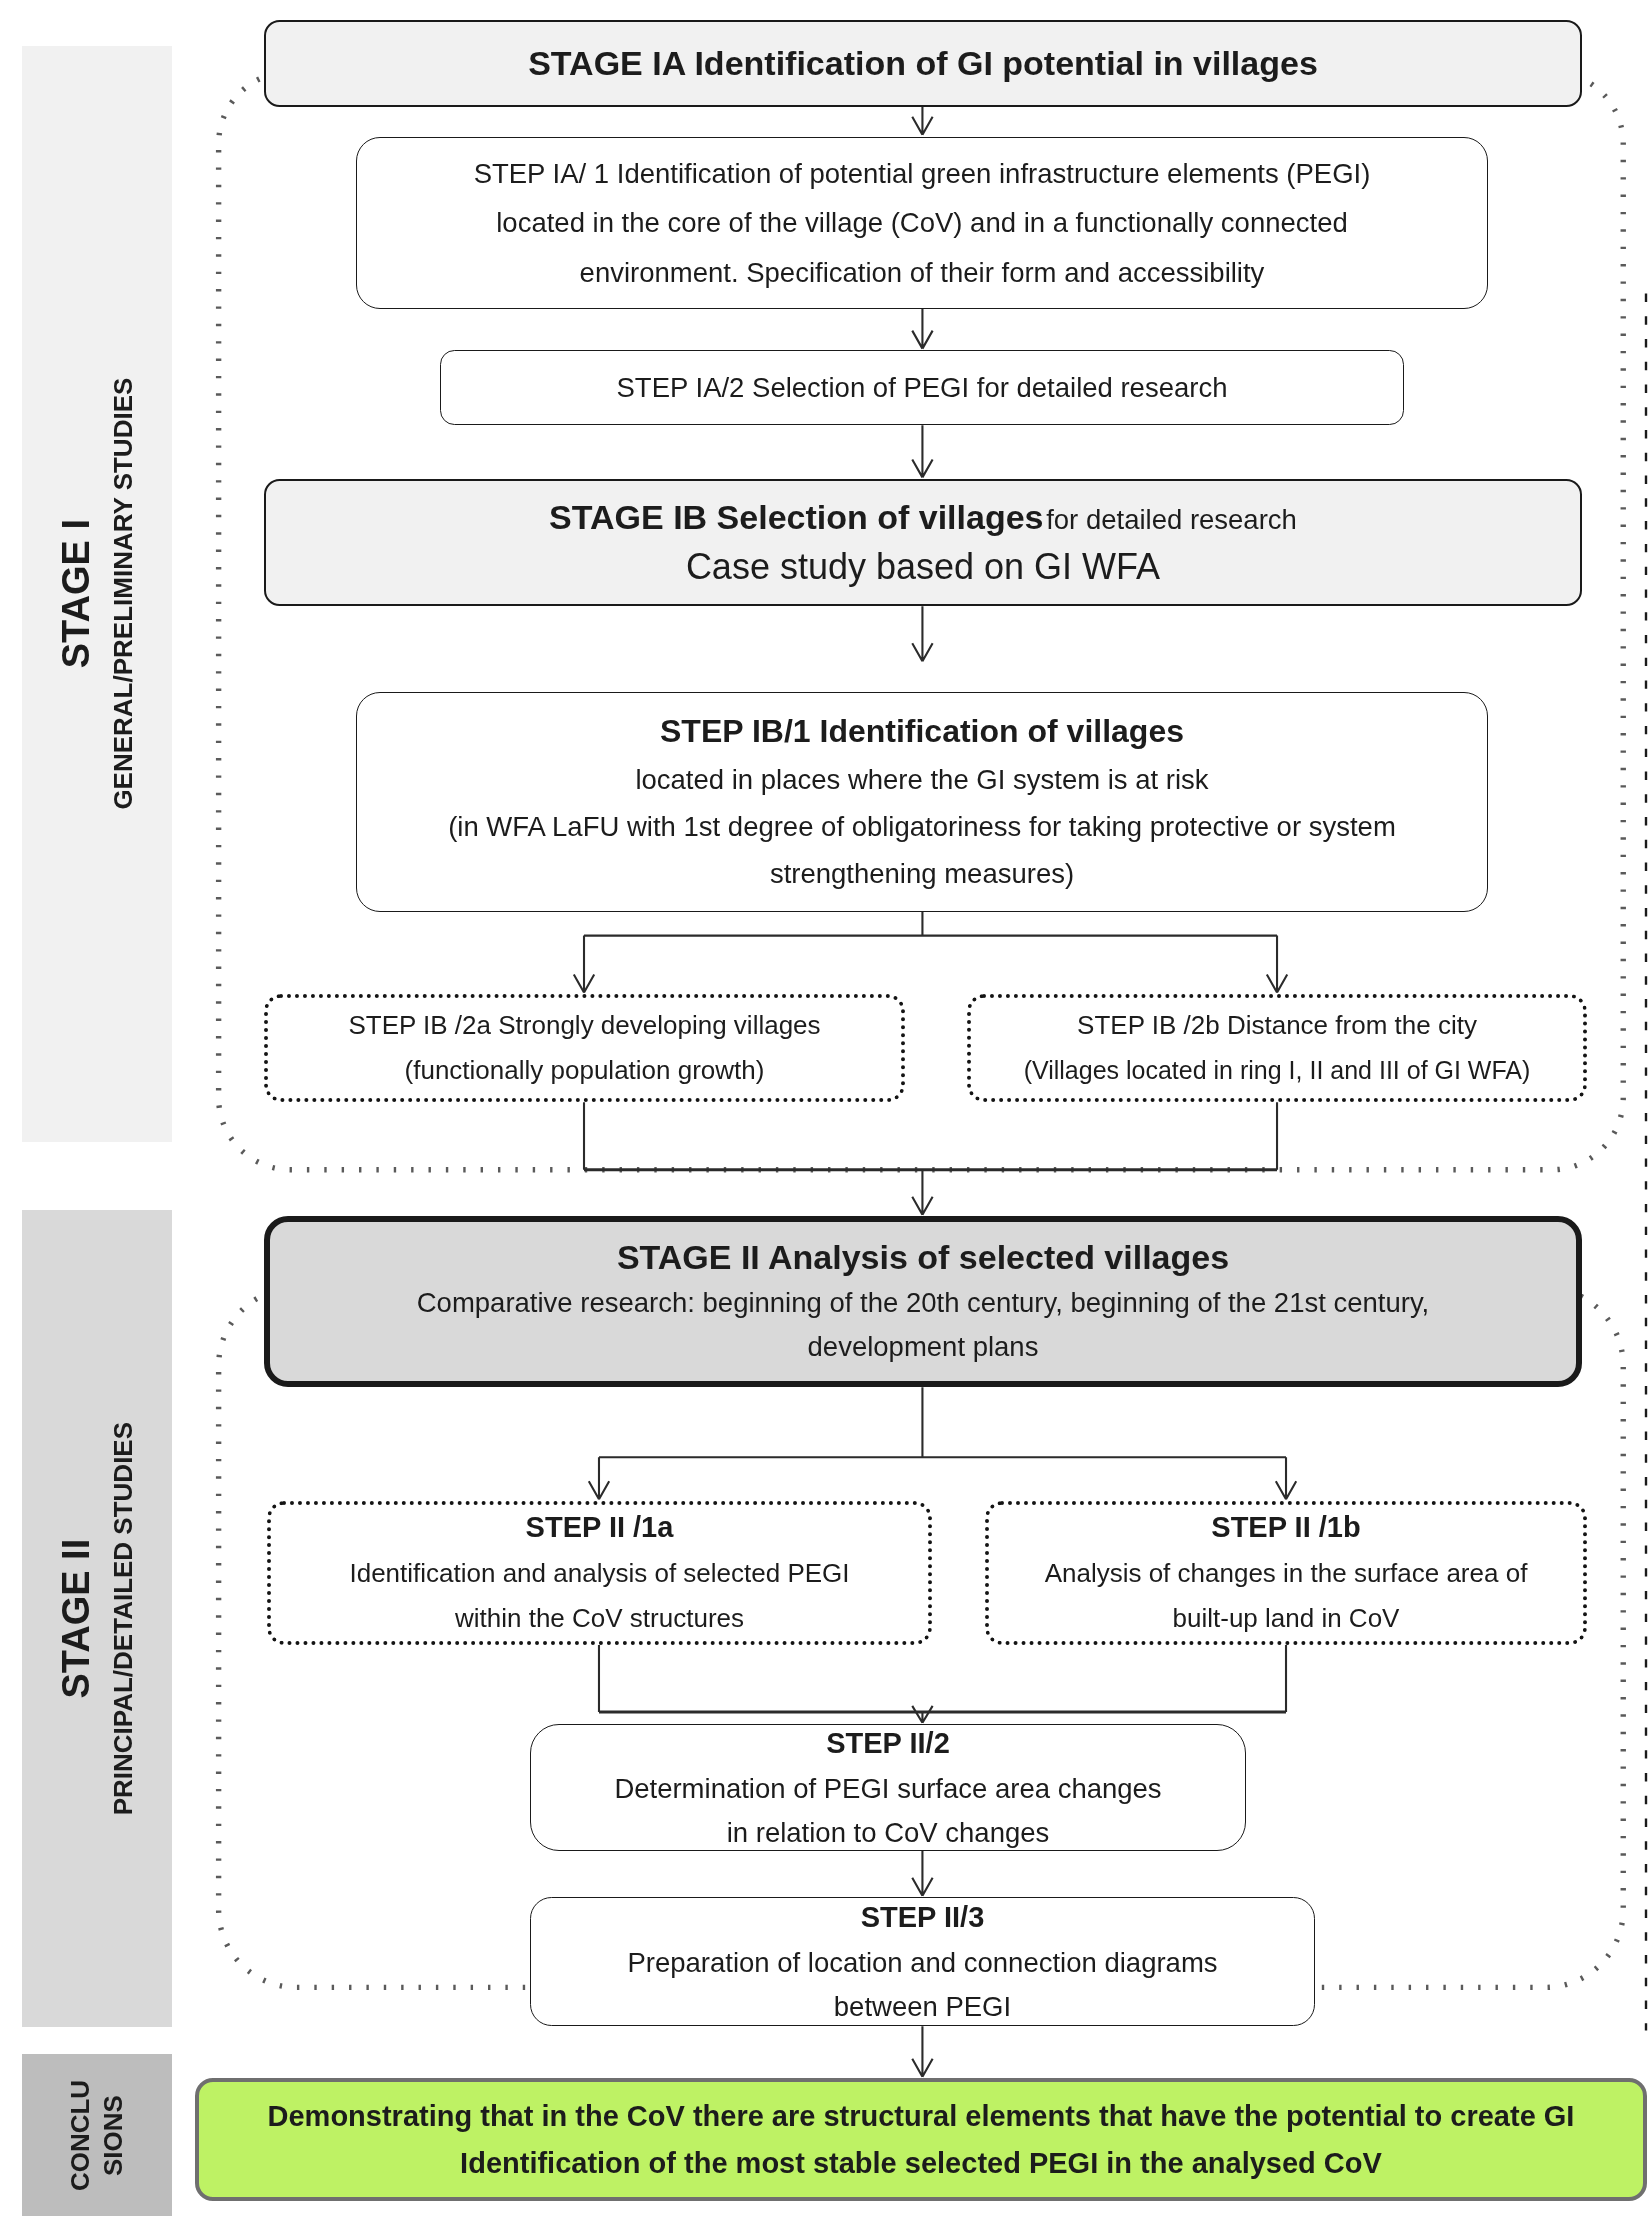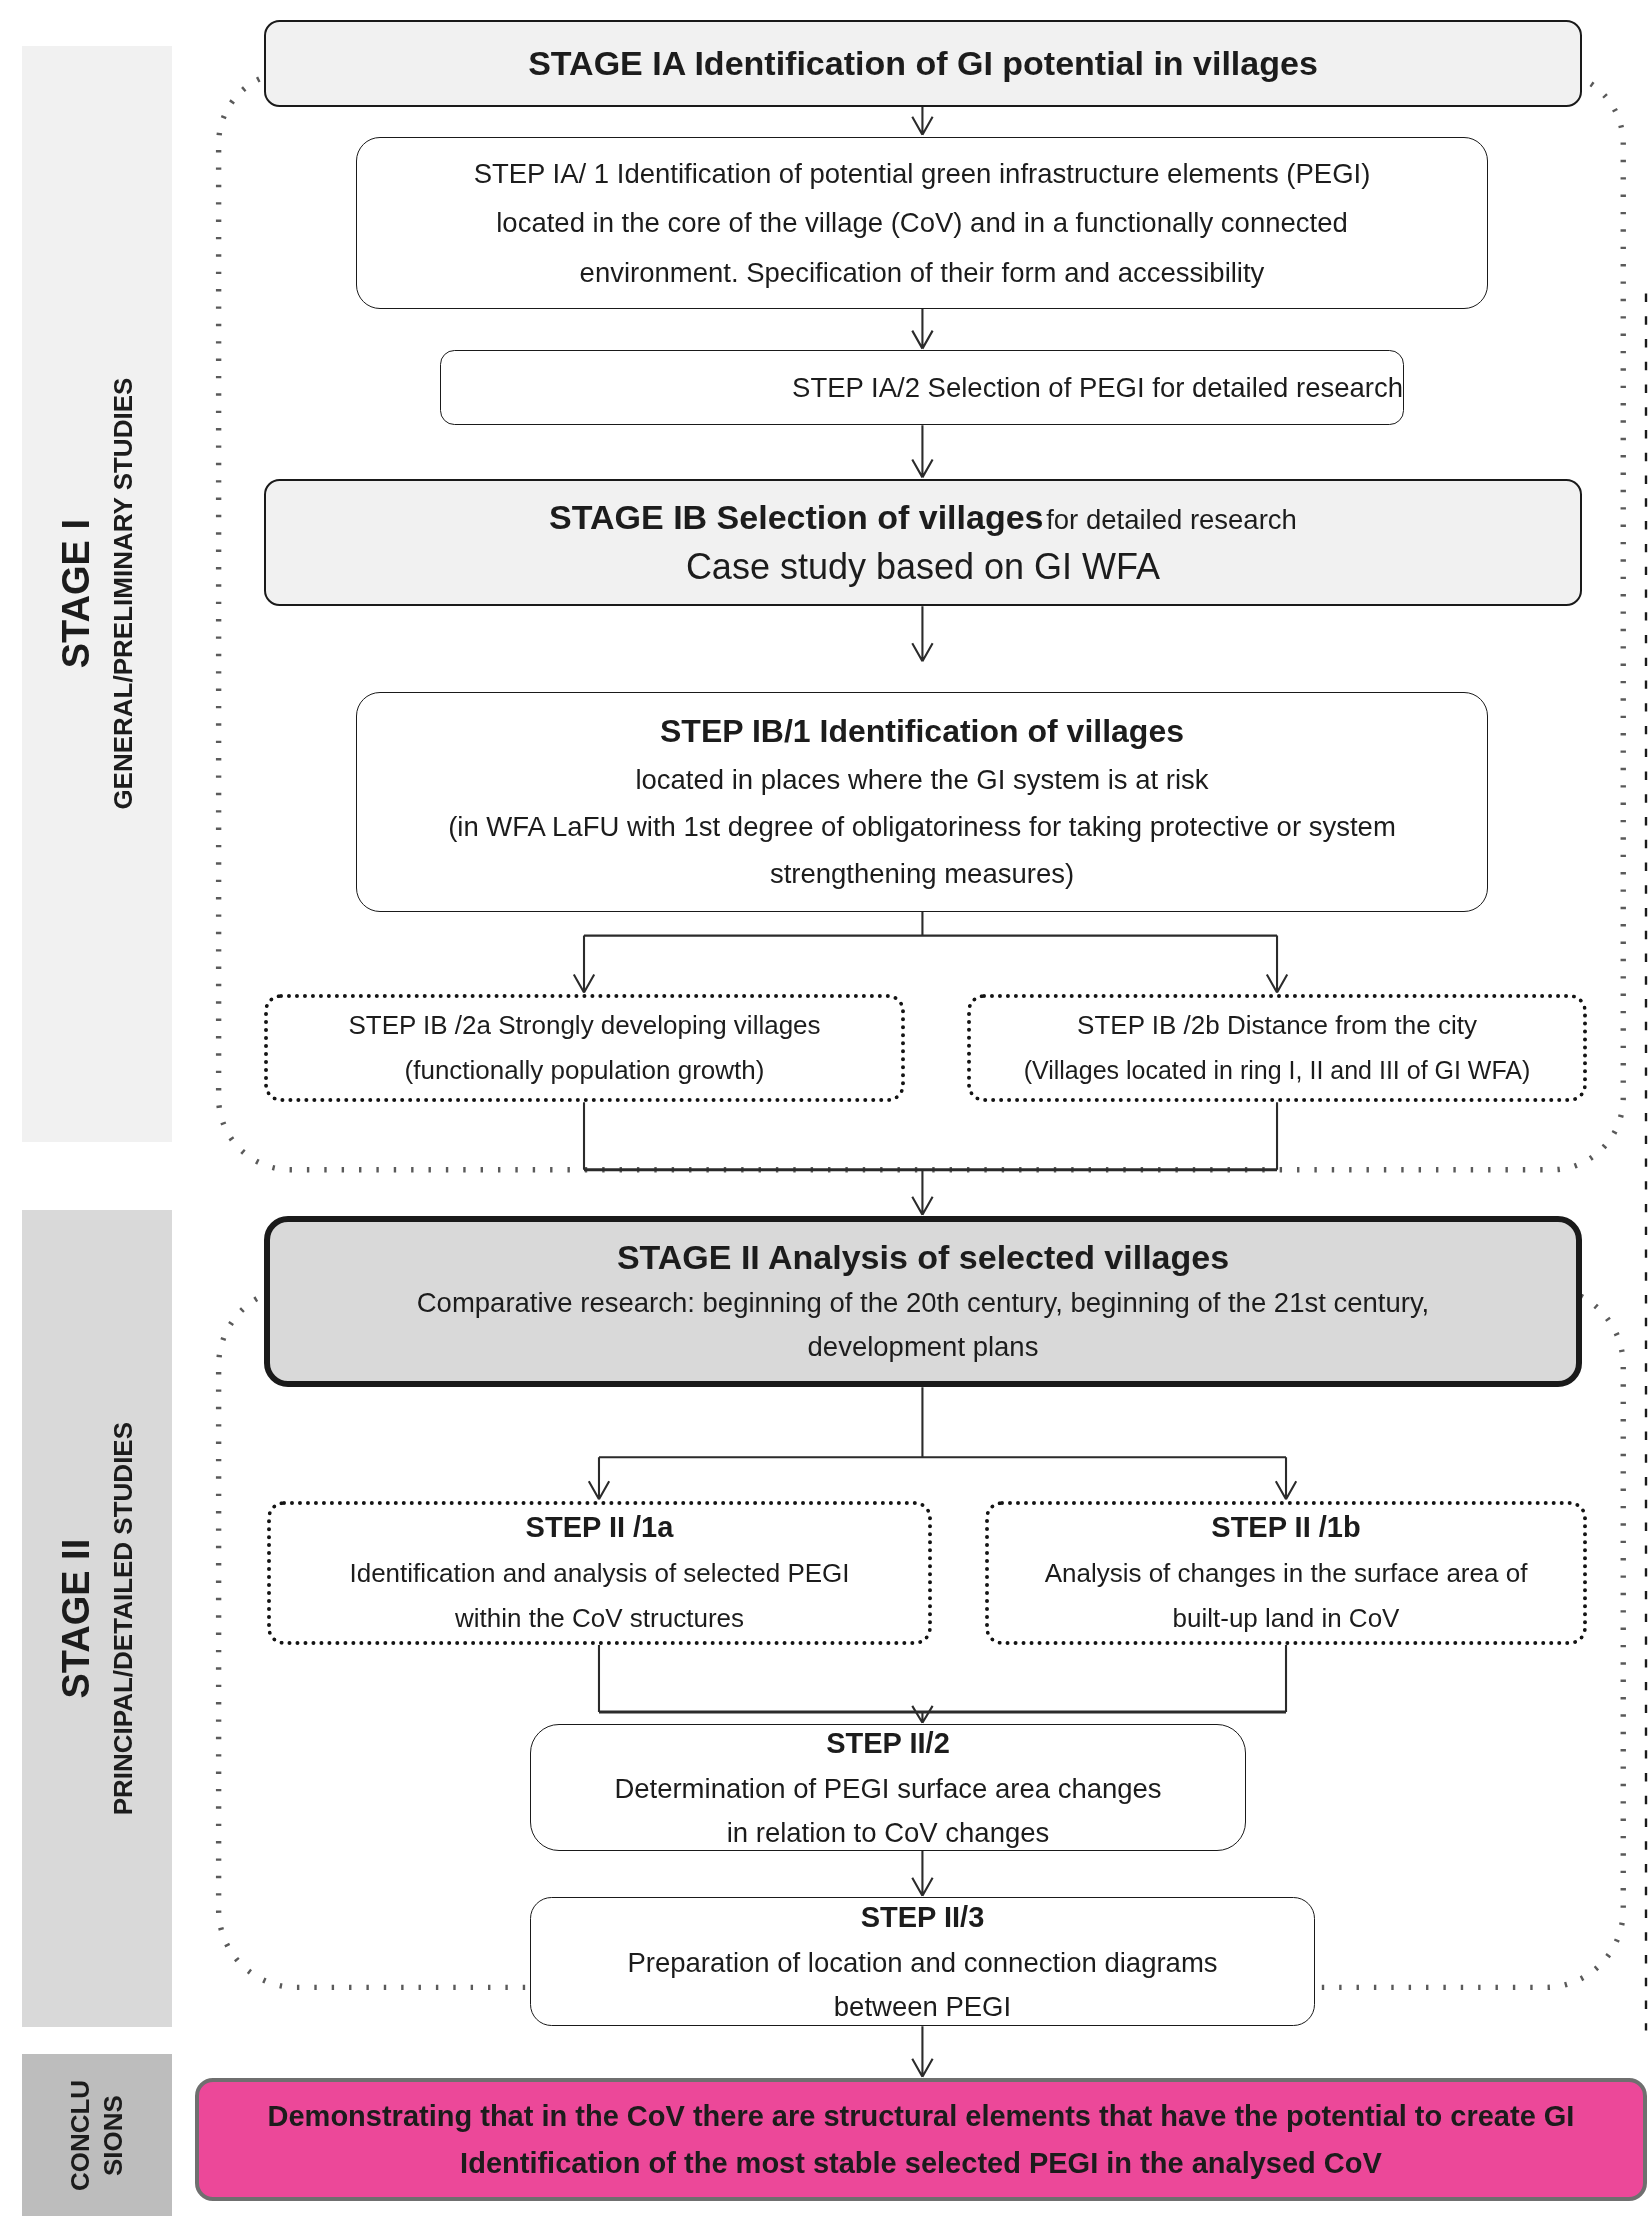--- a/index.html
+++ b/index.html
@@ -29,21 +29,21 @@
   .vsub{font-size:26px;font-weight:bold;line-height:1.3;margin-top:6px;}
   .vconc{font-size:26px;font-weight:bold;line-height:1.25;}
   .box{
     position:absolute;z-index:3;box-sizing:border-box;
     display:flex;flex-direction:column;justify-content:center;
     text-align:center;background:#ffffff;
     border:1.8px solid #1a1a1a;
   }
   .fill-light{background:#f1f1f1;}
   .fill-mid{background:#d9d9d9;}
-  .fill-dark{background:#ec4899;border:4.8px solid #6f6f6f;}
+  .fill-dark{background:#bef264;border:4.8px solid #6f6f6f;}
   .thick{border-width:6px;}
   .dotted{border:4.2px dotted #141414;}
   .nw{white-space:nowrap;}
   .t56{font-size:34px;font-weight:bold;line-height:1.4;}
   .t54{font-size:32px;font-weight:bold;line-height:1.6;}
   .t48{font-size:29px;font-weight:bold;line-height:1.6;}
   .b46{font-size:27.5px;line-height:1.8;}
   .b44{font-size:26px;line-height:1.75;}
   .case-line{font-size:36px;font-weight:400;line-height:1.3;}
   .concl{font-size:29px;font-weight:bold;line-height:1.6;}
@@ -116,21 +116,21 @@
   <div class="box fill-light" style="left:264px;top:20px;width:1318px;height:87px;border-radius:15.6px;border-width:2.4px;">
     <div class="t56 nw">STAGE IA Identification of GI potential in villages</div>
   </div>
 
   <div class="box" style="left:356px;top:137px;width:1132px;height:172px;border-radius:24px;">
     <div class="b46 nw"><b>STEP IA/ 1</b> <span>Identification of potential green infrastructure elements (PEGI)</span></div>
     <div class="b46 nw">located in the core of the village (CoV) and in a functionally connected</div>
     <div class="b46 nw">environment. Specification of their form and accessibility</div>
   </div>
 
-  <div class="box" style="left:440px;top:350px;width:964px;height:75px;border-radius:14.4px;align-items:flex-end;">
+  <div class="box" style="left:440px;top:350px;width:964px;height:75px;border-radius:14.4px;">
     <div class="b46 nw"><b>STEP IA/2</b> <span>Selection of PEGI for detailed research</span></div>
   </div>
 
   <div class="box fill-light" style="left:264px;top:479px;width:1318px;height:127px;border-radius:15.6px;border-width:2.4px;">
     <div class="nw"><span class="t56">STAGE IB Selection of villages</span> <span class="b46">for detailed research</span></div>
     <div class="case-line nw">Case study based on GI WFA</div>
   </div>
 
   <div class="box" style="left:356px;top:692px;width:1132px;height:220px;border-radius:24px;">
     <div class="t54 nw">STEP IB/1 Identification of villages</div>

